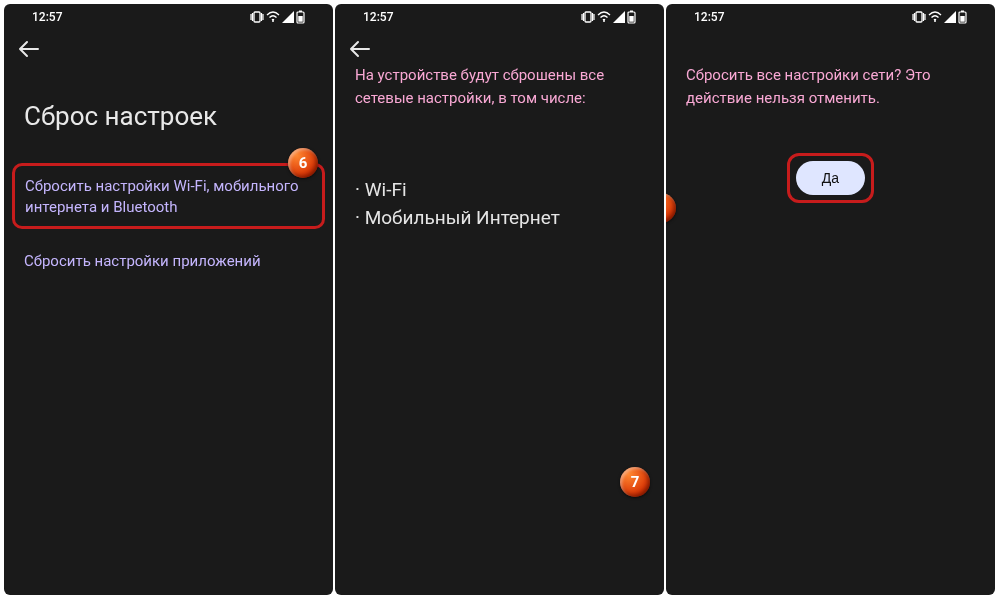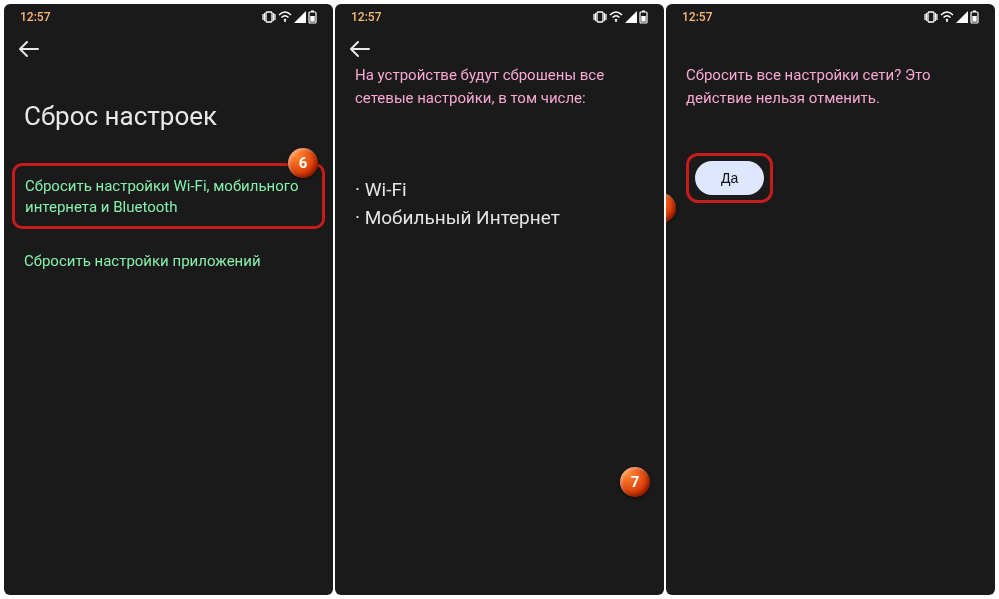--- a/index.html
+++ b/index.html
@@ -19,24 +19,24 @@
     border-radius: 6px;
     position: relative;
     overflow: hidden;
     display: flex;
     flex-direction: column;
   }
   .statusbar {
     display: flex;
     justify-content: space-between;
     align-items: center;
-    padding: 6px 16px 4px;
+    padding: 6px 28px 4px;
     font-size: 12px;
     font-weight: 500;
-    color: #fdba74;
+    color: #ffffff;
     height: 24px;
   }
   .status-icons { display: flex; align-items: center; gap: 2px; }
   .status-icons svg { display: block; }
   .backbar {
     padding: 12px 14px 6px;
   }
   .backbar svg { display: block; }
   .content {
     padding: 0 20px;
@@ -49,21 +49,21 @@
     font-weight: 400;
     line-height: 1.25;
     margin: 36px 0 30px;
     color: #e8e8e8;
   }
   .heading.xl { font-size: 25px; }
   .menu-item {
     font-size: 15px;
     line-height: 1.4;
     padding: 10px 0 18px;
-    color: #86efac;
+    color: #c4b5fd;
     cursor: pointer;
   }
   .highlight-box {
     border: 3px solid #c71c1c;
     border-radius: 10px;
     padding: 8px 10px 6px;
     margin-left: -12px;
     margin-right: -12px;
     margin-bottom: 12px;
     position: relative;
@@ -107,21 +107,21 @@
     border: none;
     border-radius: 20px;
     padding: 10px 18px;
     font-size: 14px;
     font-weight: 500;
     cursor: pointer;
     white-space: nowrap;
   }
   .btn-row {
     display: flex;
-    justify-content: flex-start;
+    justify-content: center;
     margin-top: auto;
     margin-bottom: 120px;
     position: relative;
   }
   .btn-row.top {
     margin-top: 24px;
     margin-bottom: 0;
   }
 </style>
 </head>

